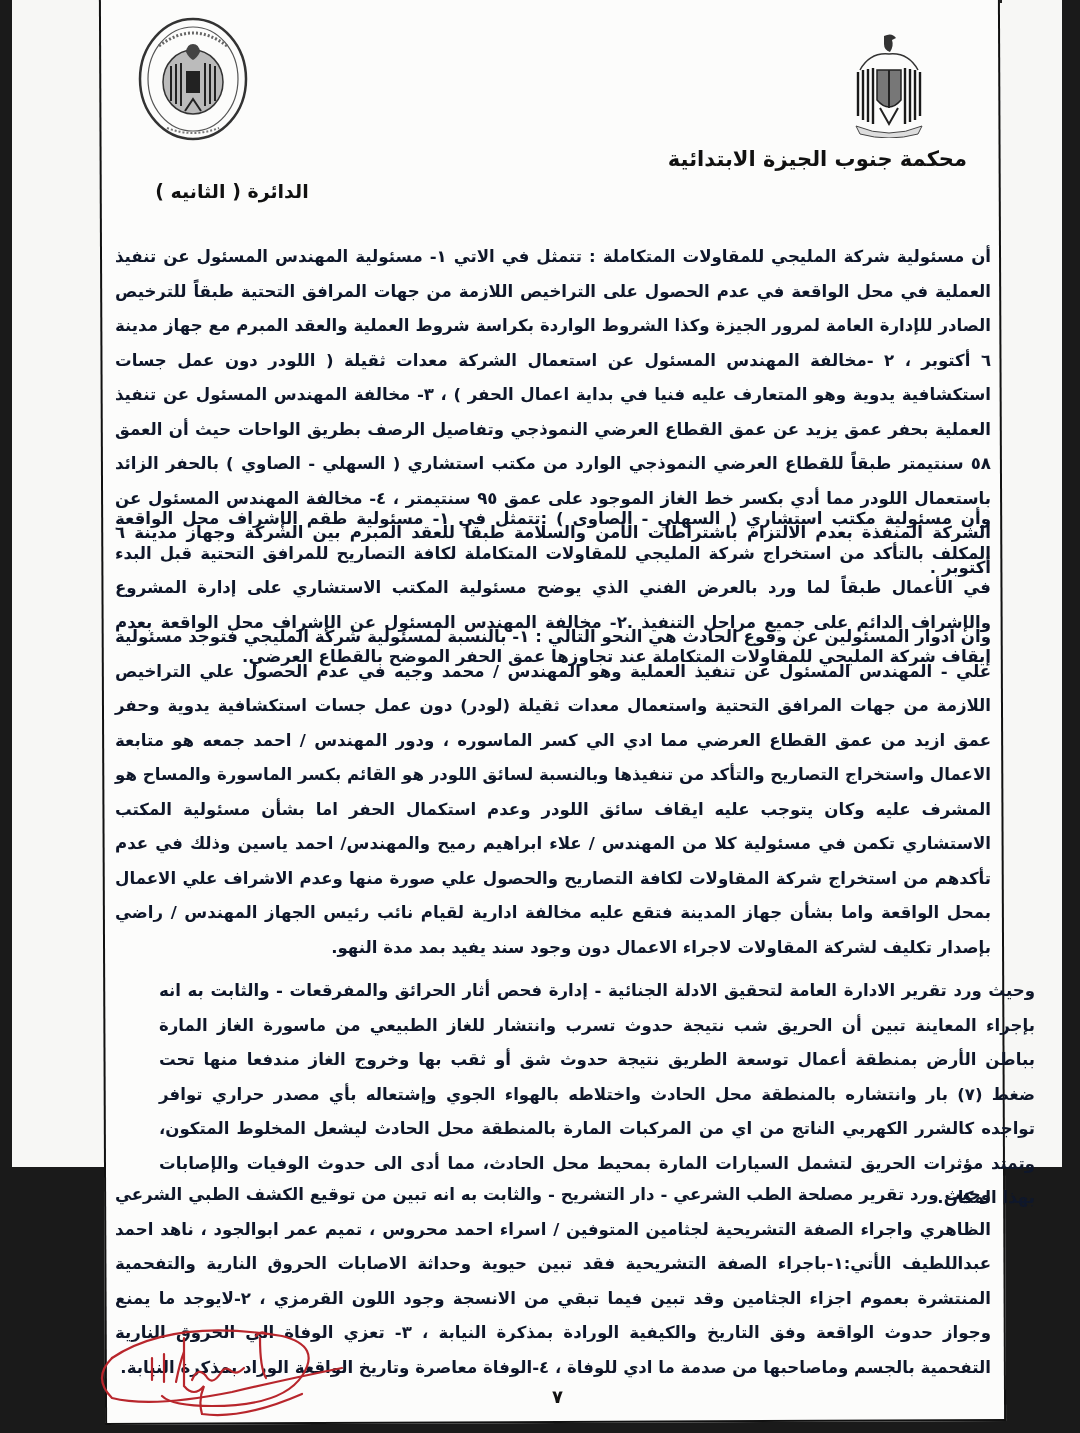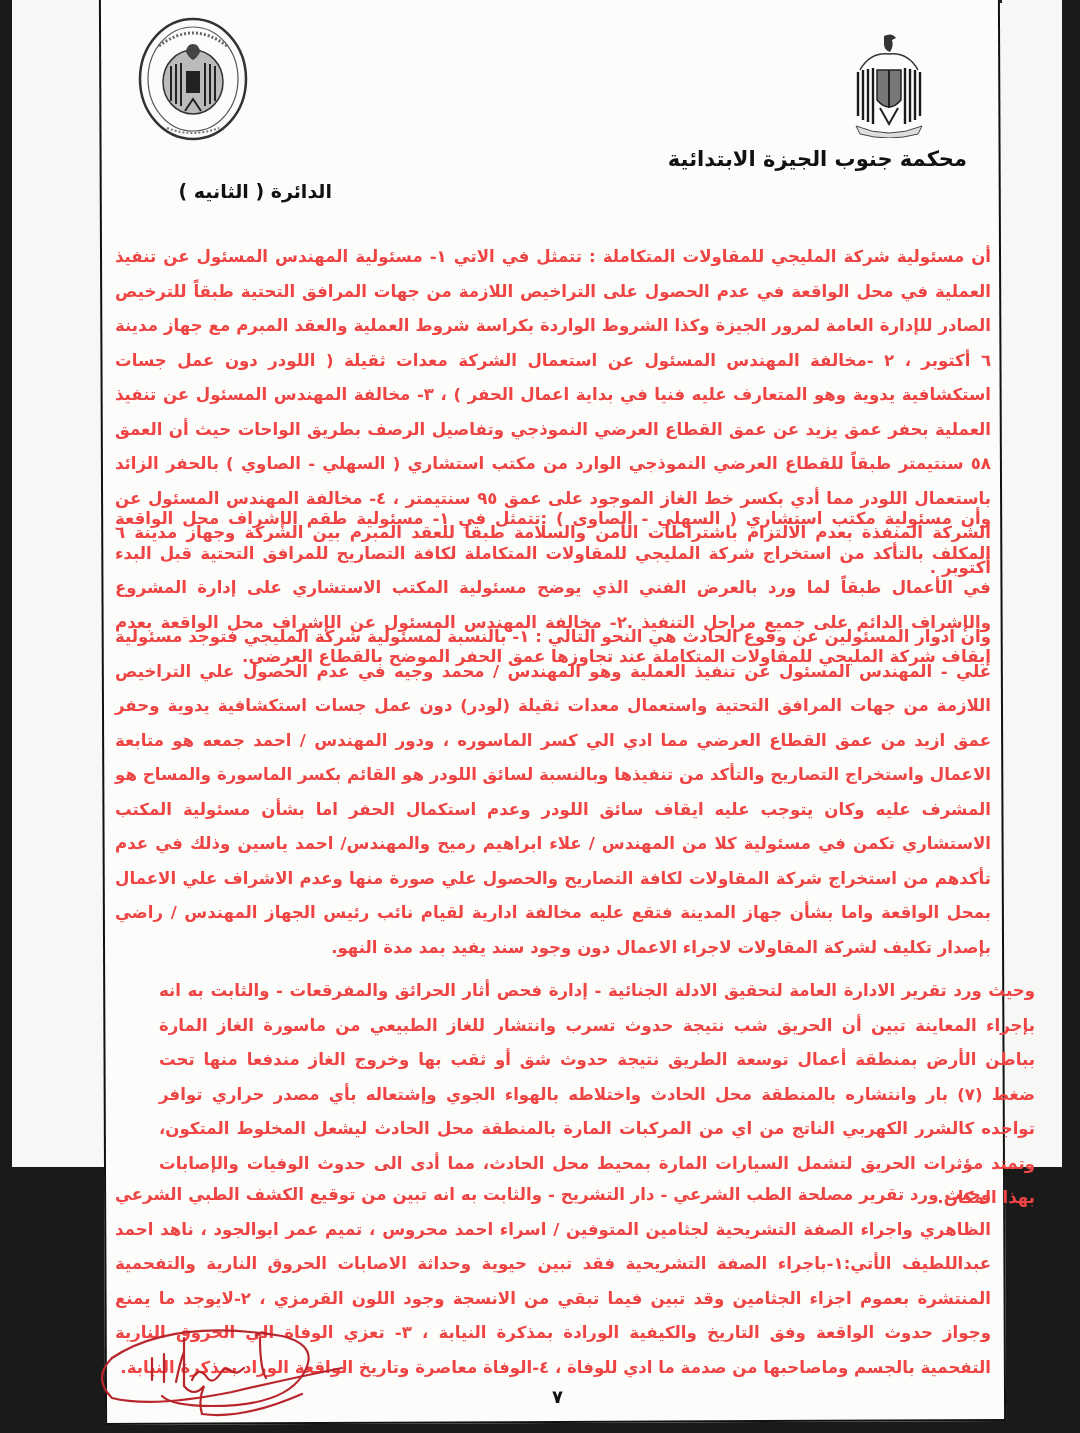--- a/index.html
+++ b/index.html
@@ -29,28 +29,28 @@
       position: absolute; left: 838px; top: 30px; width: 78px; height: 108px;
     }
     .court-name {
       position: absolute; right: 95px; width: 420px; text-align: right; direction: rtl;
       font-family: "DejaVu Sans", sans-serif; font-weight: bold; font-size: 21px; color: #111;
       white-space: nowrap;
     }
     .court-name.l1 { top: 147px; }
     .court-name.l2 { top: 180px; }
     .circuit {
-      position: absolute; left: 120px; top: 180px; width: 200px; direction: rtl; text-align: right;
+      position: absolute; left: 120px; top: 180px; width: 200px; direction: rtl; text-align: center;
       font-weight: bold; font-size: 19px; color: #111; white-space: nowrap;
     }
     .body-text {
       position: absolute; left: 103px; width: 876px; direction: rtl; text-align: justify;
       text-align-last: right;
       font-family: "DejaVu Sans", sans-serif; font-weight: bold;
-      font-size: 16.6px; line-height: 34.5px; color: #ef4444;
+      font-size: 16.6px; line-height: 34.5px; color: #0f172a;
       letter-spacing: -0.2px;
     }
     .body-text p { margin: 0; }
     #p1 { top: 240px; }
     #p2 { top: 502px; }
     #p3 { top: 620px; }
     #p4 { top: 974px; margin-left: 44px; }
     #p5 { top: 1178px; }
     .page-number {
       position: absolute; left: 540px; top: 1386px; font-size: 18px; font-weight: bold; color: #111;

